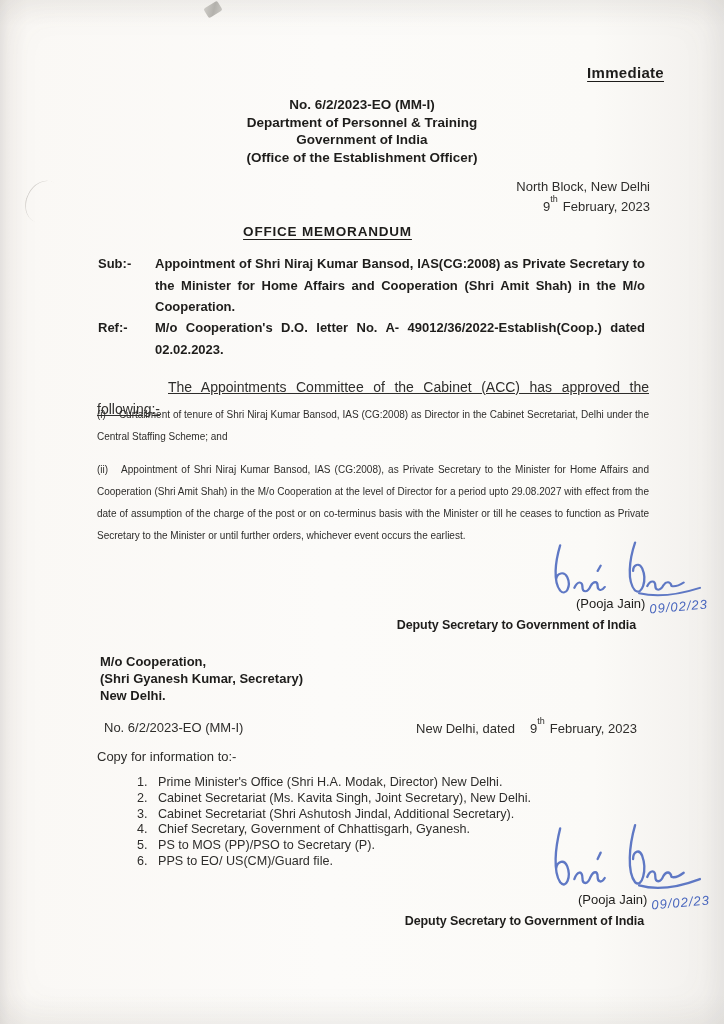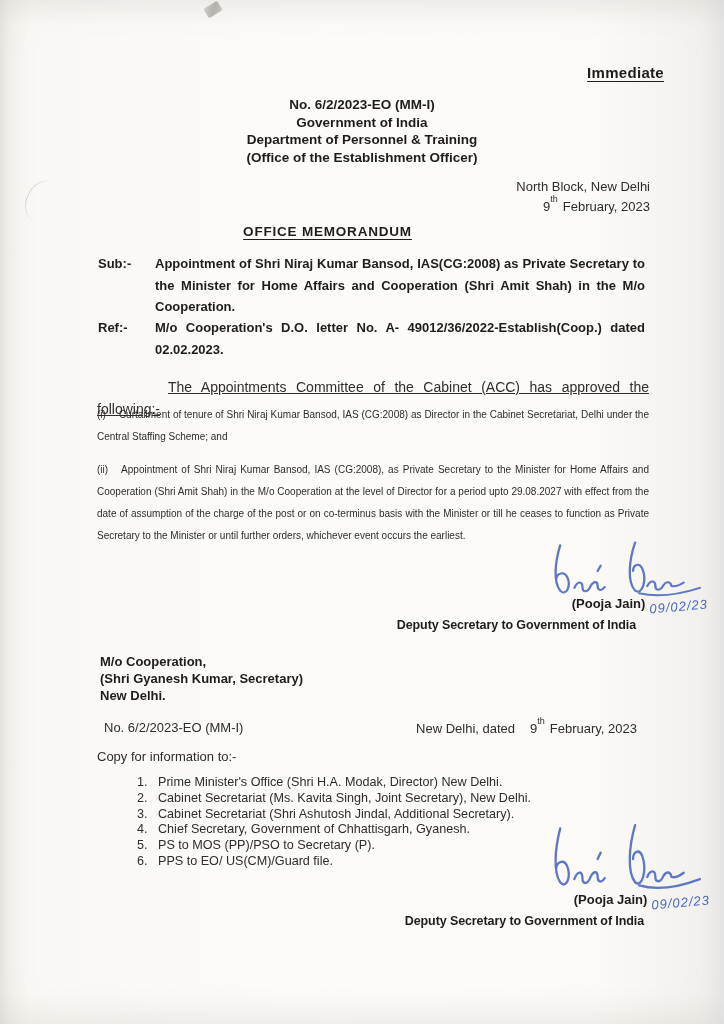--- a/index.html
+++ b/index.html
@@ -46,21 +46,21 @@
   .clause-ii { top:459px; }
   .clause-label { margin-right:13px; }
 
   .sig-ink { position:absolute; color:var(--ink); z-index:3; opacity:.88; }
   .sig-ink-1 { left:546px; top:539px; width:162px; height:64px; }
   .sig-ink-2 { left:546px; top:821px; width:162px; height:76px; }
   .sig-text { position:absolute; z-index:2; text-align:right; }
   .sig-text-1 { top:596px; right:16px; }
   .sig-text-2 { top:892px; right:14px; }
   .sig-name-row { display:flex; justify-content:flex-end; align-items:baseline; gap:4px; }
-  .sig-name { font-weight:bold; color:var(--bold); font-size:13px; }
+  .sig-name { font-weight:normal; color:var(--bold); font-size:13px; }
   .sig-date { color:var(--ink); font-style:italic; font-size:13px; letter-spacing:1px;
     transform:rotate(-5deg) translateY(3px); display:inline-block; }
   .sig-designation { font-weight:bold; color:var(--bold); font-size:12.5px; letter-spacing:-.1px; margin-top:7px; }
   .sig-text-1 .sig-designation { margin-right:72px; }
   .sig-text-2 .sig-designation { margin-right:66px; }
 
   .addressee { position:absolute; top:653px; left:100px; font-weight:bold; color:var(--bold);
     font-size:13px; line-height:17px; }
 
   .refline { position:absolute; top:720px; left:0; width:724px; font-size:13px; }
@@ -93,22 +93,22 @@
 
 <div class="page">
 
   <div class="staple"></div>
   <div class="scratch"></div>
 
   <div class="urgency">Immediate</div>
 
   <div class="letterhead">
     <div>No. 6/2/2023-EO (MM-I)</div>
+    <div>Department of Personnel &amp; Training</div>
     <div>Government of India</div>
-    <div>Department of Personnel &amp; Training</div>
     <div>(Office of the Establishment Officer)</div>
   </div>
 
   <div class="place-date">
     <div>North Block, New Delhi</div>
     <div><span>9</span><sup>th</sup><span class="date-rest">February, 2023</span></div>
   </div>
 
   <div class="memo-title">OFFICE MEMORANDUM</div>
 

